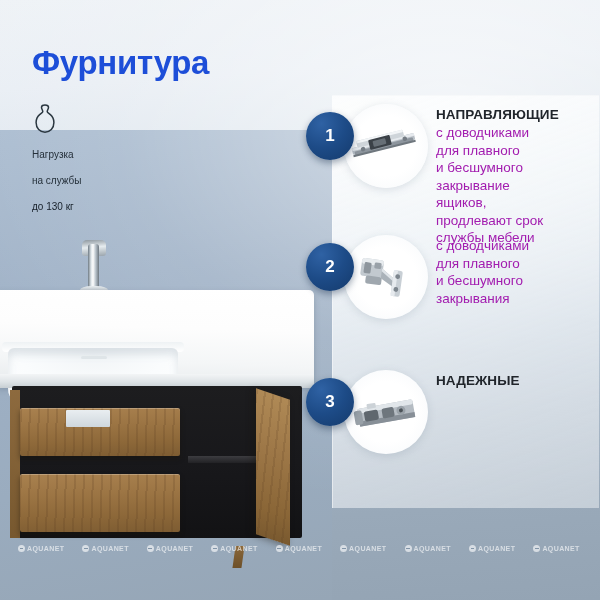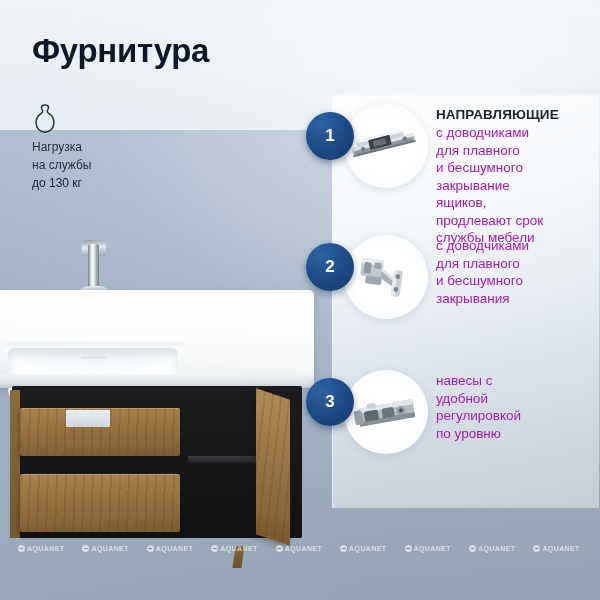--- a/index.html
+++ b/index.html
@@ -23,29 +23,29 @@
     position:absolute;left:0;top:130px;width:332px;height:470px;
     background:linear-gradient(170deg,#aabcd0 0%,#9fb1c6 35%,#9aacbf 70%,#96a6b6 100%);
   }
   .bg-vign{
     position:absolute;inset:0;
     background:radial-gradient(130% 95% at 74% 18%,rgba(255,255,255,.55) 0%,rgba(255,255,255,.12) 42%,rgba(255,255,255,0) 70%);
   }
 
   
   .title{
-    position:absolute;left:32px;top:32px;
+    position:absolute;left:32px;top:44px;
     font-size:33px;font-weight:bold;letter-spacing:-.3px;
-    color:#0f172a;
+    color:#1d4ed8;
   }
   .load-box{position:absolute;left:32px;top:104px;width:120px;}
   .load-icon{display:block;width:26px;height:34px;}
   .load-line{
-    font-size:12px;line-height:18px;color:#25303a;font-weight:normal;
-    margin-top:0;
+    font-size:10px;line-height:18px;color:#25303a;font-weight:normal;
+    margin-top:8px;
   }
   .load-line.bold{font-weight:normal;color:#17202a;}
 
   
   .vanity{position:absolute;left:-4px;top:246px;width:330px;height:310px;}
 
   .faucet-body{
     position:absolute;left:92px;top:-2px;width:11px;height:46px;
     background:linear-gradient(90deg,#6e7a84 0%,#dfe6ea 28%,#fdfdfd 46%,#b9c3cb 70%,#6d7780 100%);
     border-radius:3px 3px 1px 1px;
@@ -309,24 +309,21 @@
           <rect x="20" y="38" width="14" height="10" rx="2" fill="#5f676e"></rect>
           <rect x="38" y="38" width="12" height="10" rx="2" fill="#6e767d"></rect>
           <circle cx="57" cy="43" r="4.5" fill="#9aa2a9"></circle>
           <circle cx="57" cy="43" r="2" fill="#4c5359"></circle>
           <rect x="10" y="36" width="8" height="14" rx="2" fill="#98a0a7"></rect>
           <rect x="24" y="31" width="9" height="5" rx="1" fill="#ccd2d7"></rect>
         </g>
       </svg>
     </div>
     <div class="ftext">
-      <div class="fbody">навесы с
-удобной
-регулировкой
-по уровню</div>
+      <div class="fhead">НАДЕЖНЫЕ</div>
     </div>
   </div>
 
   <div class="wm-row" id="wm-row">
       <span class="wm">
         <span class="dot"></span>
         <span>AQUANET</span>
       </span>
       <span class="wm">
         <span class="dot"></span>

